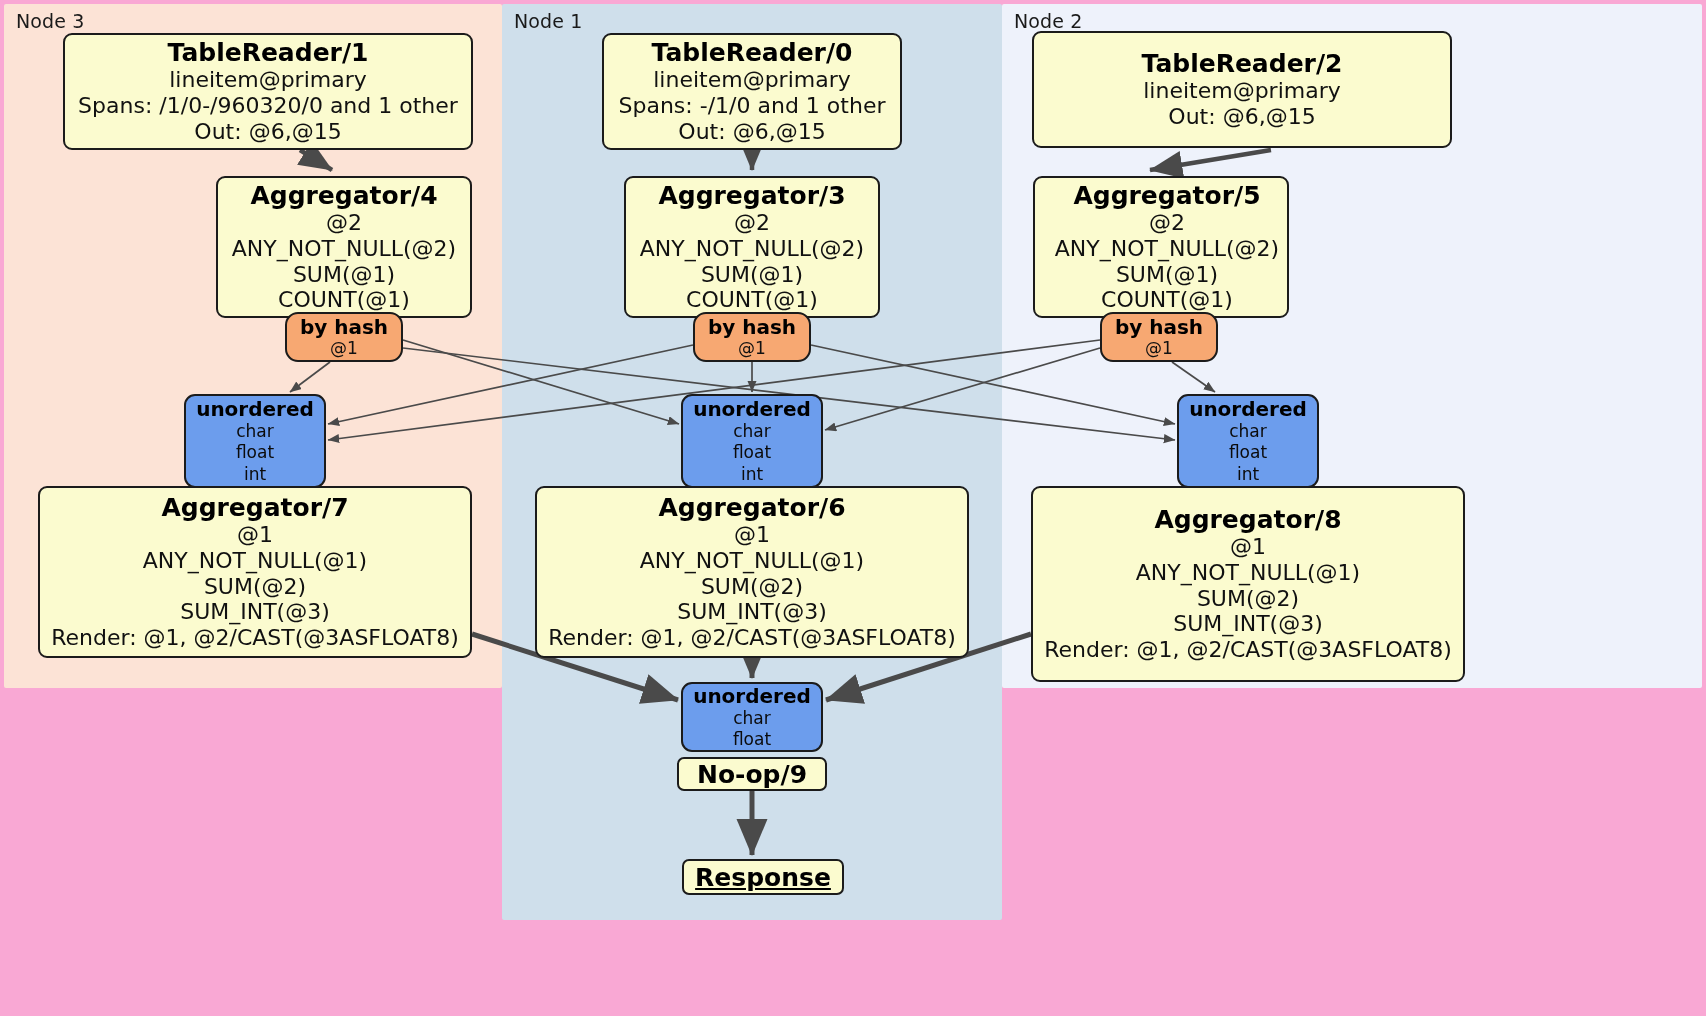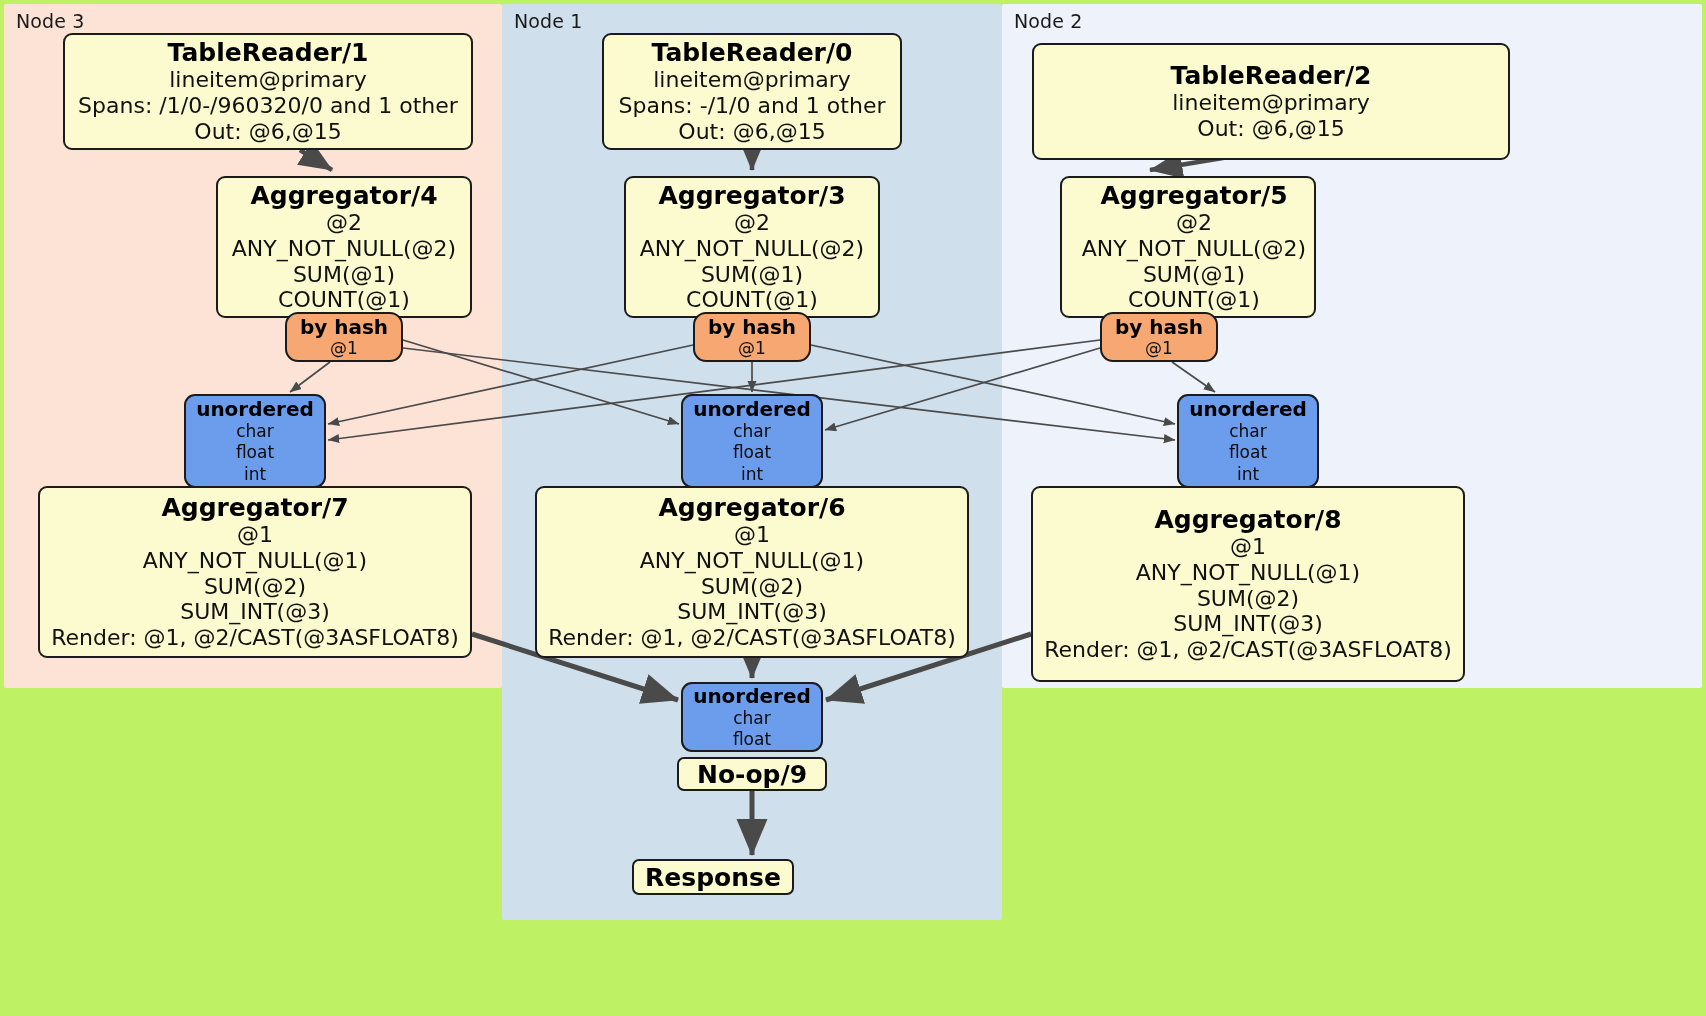--- a/index.html
+++ b/index.html
@@ -1,17 +1,17 @@
 <!DOCTYPE html>
 <html><head>
 <meta charset="utf-8">
 <style>
   html,body{margin:0;padding:0;background:#ffffff;}
   body{font-family:"DejaVu Sans","Liberation Sans",sans-serif;}
-  #canvas{position:relative;width:1706px;height:1016px;overflow:hidden;background:#bef264;}
+  #canvas{position:relative;width:1706px;height:1016px;overflow:hidden;background:#f9a8d4;}
 
   .node-panel{position:absolute;border-radius:2px;}
   .panel-label{position:absolute;font-size:19px;color:#1a1a1a;letter-spacing:.1px;}
 
   svg.edges{position:absolute;left:0;top:0;width:1706px;height:1016px;overflow:visible;}
 
   .box{position:absolute;box-sizing:border-box;border:2px solid #1b1b1b;
        border-radius:9px;background:#fbfbcf;text-align:center;
        display:flex;flex-direction:column;justify-content:center;align-items:center;}
   .box .ttl{font-weight:bold;font-size:25px;color:#000;line-height:1.16;}
@@ -89,40 +89,40 @@
         <div class="ln">lineitem@primary</div>
         <div class="ln">Spans: /1/0-/960320/0 and 1 other</div>
         <div class="ln">Out: @6,@15</div>
       </div>
       <div class="box" style="left: 602px; top: 33px; width: 300px; height: 117px;">
         <div class="ttl">TableReader/0</div>
         <div class="ln">lineitem@primary</div>
         <div class="ln">Spans: -/1/0 and 1 other</div>
         <div class="ln">Out: @6,@15</div>
       </div>
-      <div class="box" style="left: 1032px; top: 43px; width: 478px; height: 117px;">
+      <div class="box" style="left: 1032px; top: 31px; width: 420px; height: 117px;">
         <div class="ttl">TableReader/2</div>
         <div class="ln">lineitem@primary</div>
         <div class="ln">Out: @6,@15</div>
       </div>
       <div class="box" style="left: 216px; top: 176px; width: 256px; height: 142px;">
         <div class="ttl">Aggregator/4</div>
         <div class="ln">@2</div>
         <div class="ln">ANY_NOT_NULL(@2)</div>
         <div class="ln">SUM(@1)</div>
         <div class="ln">COUNT(@1)</div>
       </div>
       <div class="box" style="left: 624px; top: 176px; width: 256px; height: 142px;">
         <div class="ttl">Aggregator/3</div>
         <div class="ln">@2</div>
         <div class="ln">ANY_NOT_NULL(@2)</div>
         <div class="ln">SUM(@1)</div>
         <div class="ln">COUNT(@1)</div>
       </div>
-      <div class="box" style="left: 1060px; top: 176px; width: 256px; height: 142px; padding-left: 12px;">
+      <div class="box" style="left: 1033px; top: 176px; width: 256px; height: 142px; padding-left: 12px;">
         <div class="ttl">Aggregator/5</div>
         <div class="ln">@2</div>
         <div class="ln">ANY_NOT_NULL(@2)</div>
         <div class="ln">SUM(@1)</div>
         <div class="ln">COUNT(@1)</div>
       </div>
       <div class="box" style="left: 38px; top: 486px; width: 434px; height: 172px;">
         <div class="ttl">Aggregator/7</div>
         <div class="ln">@1</div>
         <div class="ln">ANY_NOT_NULL(@1)</div>
@@ -177,17 +177,17 @@
         <div class="ln">@1</div>
       </div>
       <div class="unord" style="left: 681px; top: 682px; width: 142px; height: 70px;">
         <div class="ttl">unordered</div>
         <div class="ln">char</div>
         <div class="ln">float</div>
       </div>
       <div class="small-box" style="left: 677px; top: 757px; width: 150px; height: 34px;">
         <div class="ttl">No-op/9</div>
       </div>
-      <div class="small-box" style="left: 632px; top: 859px; width: 162px; height: 36px;">
+      <div class="small-box" style="left: 682px; top: 859px; width: 162px; height: 36px; text-decoration: underline;">
         <div class="ttl">Response</div>
       </div>
     </div>
 </div>
 
 </body></html>

